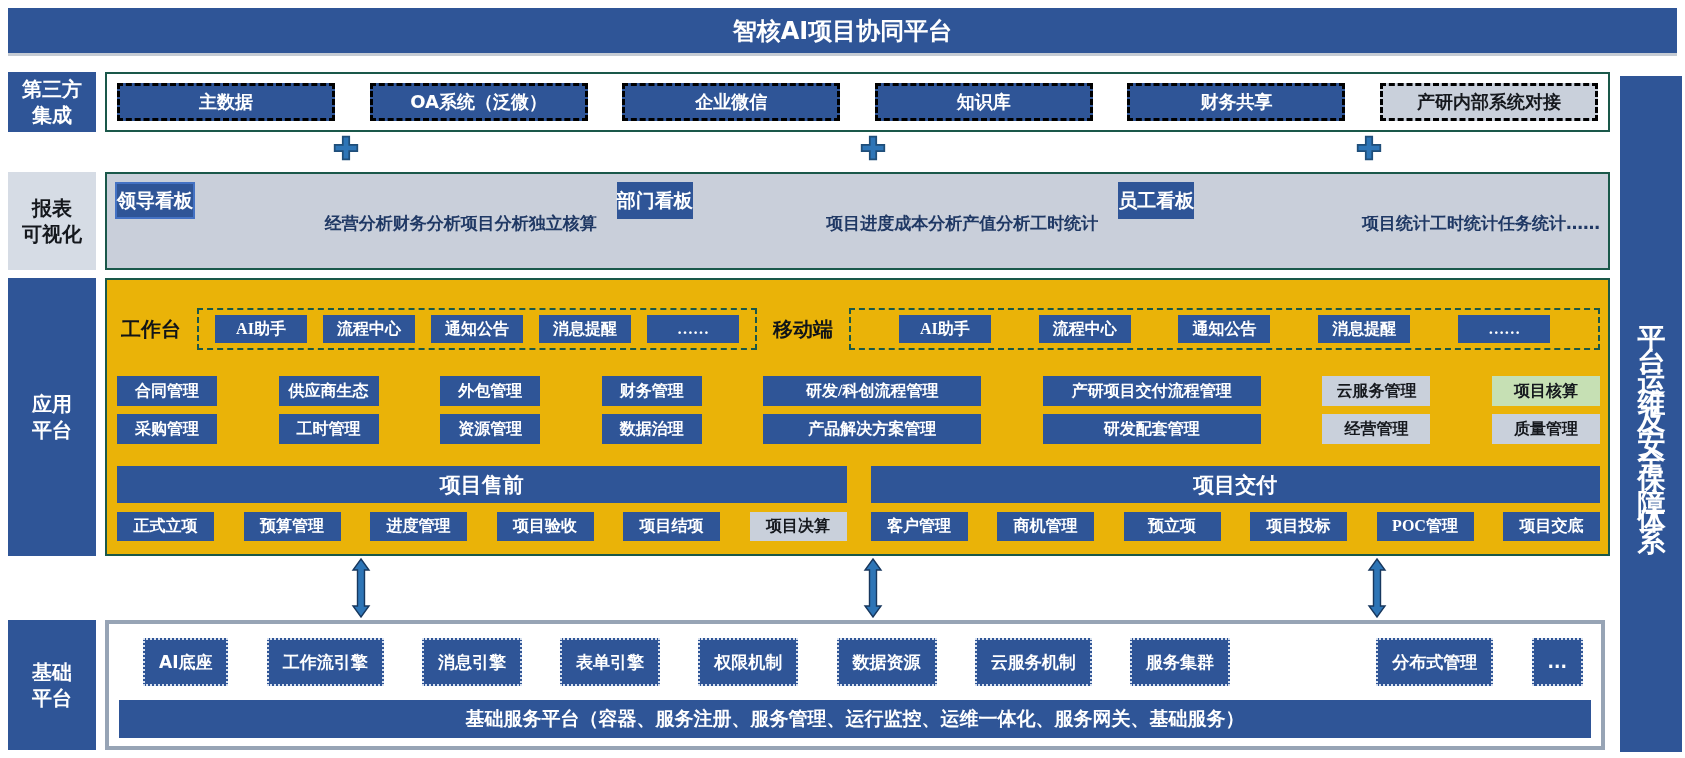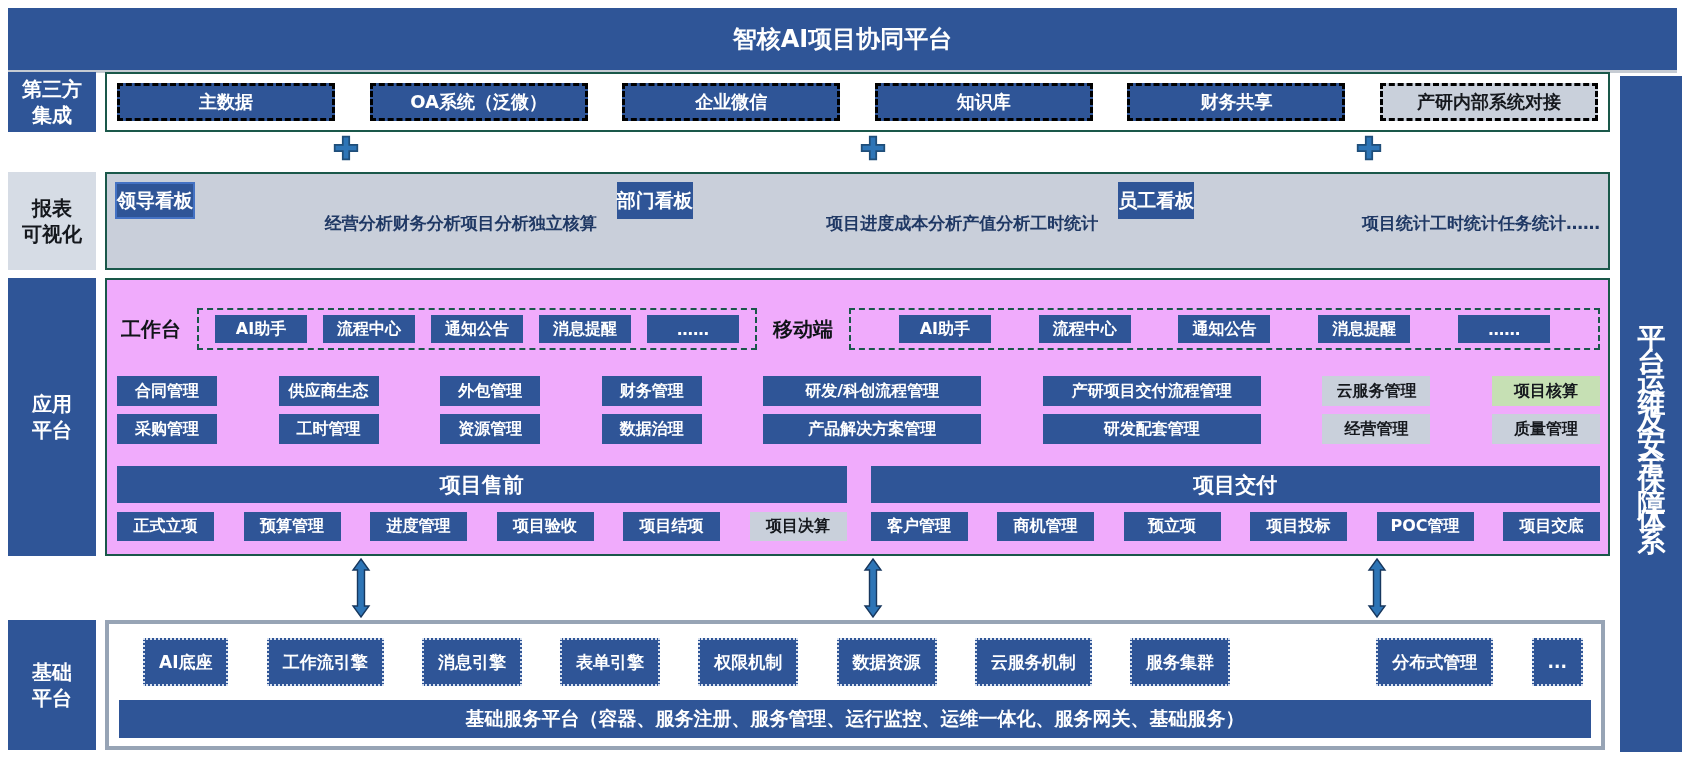--- a/index.html
+++ b/index.html
@@ -6,21 +6,21 @@
   body{font-family:"DejaVu Sans","Liberation Sans",sans-serif;}
   #canvas{position:relative;width:1685px;height:758px;background:#fff;overflow:hidden;}
 
   .abs{position:absolute;box-sizing:border-box;}
   .box{display:flex;align-items:center;justify-content:center;background:#2F5597;color:#fff;
        font-weight:bold;box-sizing:border-box;text-align:center;white-space:nowrap;}
   .box.gray{background:#C9D0DB;color:#15181d;font-weight:600;}
   .box.green{background:#C6E0B4;color:#15181d;font-weight:600;}
 
   
-  #banner{left:8px;top:8px;width:1669px;height:62px;font-size:24px;
+  #banner{left:8px;top:8px;width:1669px;height:45px;font-size:24px;
           box-shadow:0 3px 0 rgba(150,160,175,.55);}
 
   
   #rightbar{left:1620px;top:76px;width:62px;height:676px;background:#2F5597;color:#fff;
             display:flex;align-items:center;justify-content:center;
             writing-mode:vertical-rl;font-size:28px;font-weight:bold;letter-spacing:20px;}
 
   
   .side{left:8px;width:88px;display:flex;align-items:center;justify-content:center;
         font-size:20px;font-weight:bold;text-align:center;white-space:pre-line;line-height:1.3;}
@@ -44,22 +44,22 @@
   
   #reports{left:105px;top:172px;width:1505px;height:98px;background:#C9CFDA;
            border:2px solid #1A584A;display:flex;gap:20px;padding:8px 8px 6px 8px;}
   .board{flex:1;display:flex;flex-direction:row;justify-content:space-between;}
   .bd-head{height:37px;font-size:19px;}
   .bd-head.first{border:2px solid #4472C4;}
   .bd-items{display:flex;justify-content:space-around;align-items:center;padding:6px 0 4px 0;}
   .sub{color:#1F3864;font-weight:bold;font-size:17px;white-space:nowrap;}
 
   
-  #application{left:105px;top:278px;width:1505px;height:278px;background:#f0abfc;
-               border:2px solid #1A584A;}
+  #application{left:105px;top:278px;width:1505px;height:278px;background:#eab308;
+               border:2px solid #1A584A;font-family:Liberation Serif, serif;}
   #benchrow{left:10px;top:28px;right:8px;height:42px;display:flex;align-items:center;gap:12px;}
   .bench-label{font-size:20px;font-weight:bold;color:#101418;margin:0 4px;white-space:nowrap;}
   .bench-box{height:42px;border:2px dashed #1A584A;display:flex;align-items:center;
              justify-content:space-evenly;box-sizing:border-box;}
   #bench1{width:560px;}
   #bench2{flex:1;}
   .bench-btn{width:92px;height:28px;font-size:16px;}
 
   .modrow{left:10px;right:8px;height:30px;display:flex;justify-content:space-between;align-items:center;}
   #modrow1{top:96px;}

